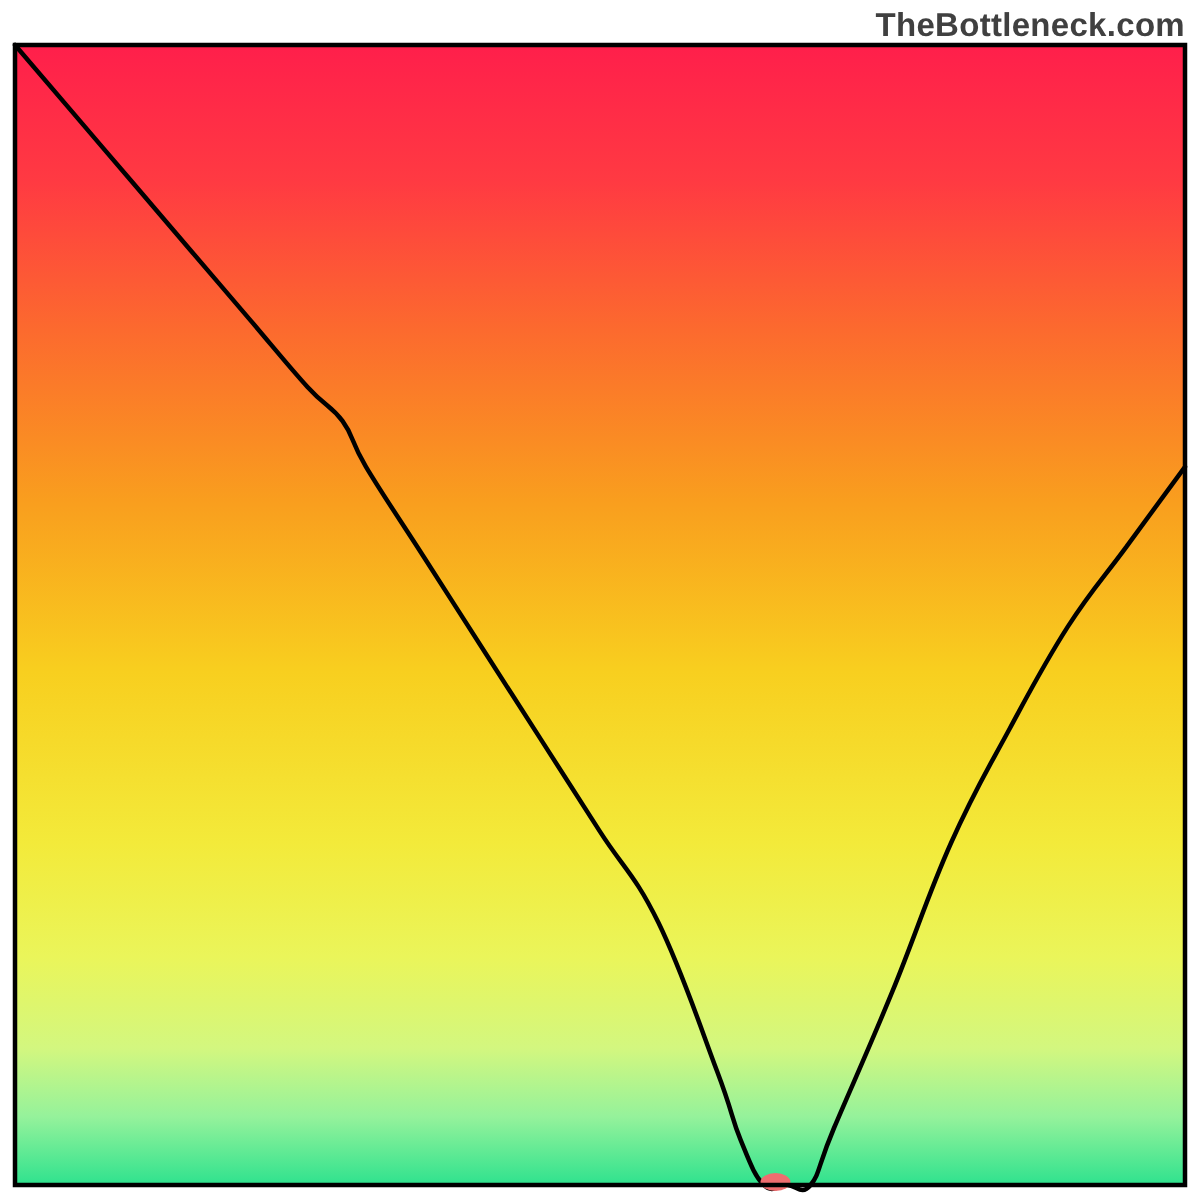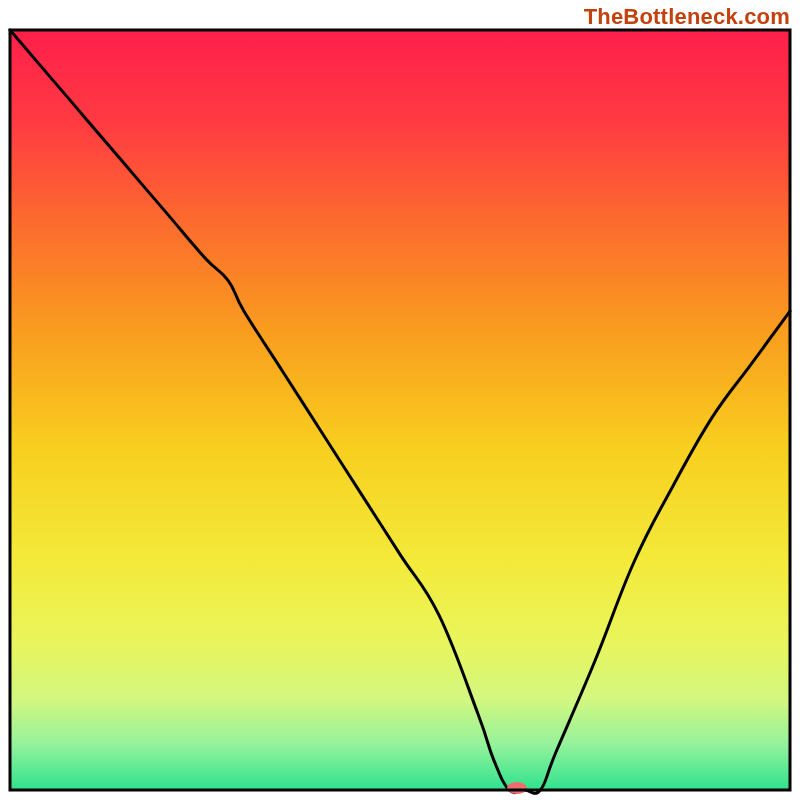--- a/index.html
+++ b/index.html
@@ -9,21 +9,21 @@
     width: 800px;
     height: 800px;
   }
   .watermark {
     position: absolute;
     top: 4px;
     right: 10px;
     font-family: Arial, Helvetica, sans-serif;
     font-size: 22px;
     font-weight: 600;
-    color: #c2410c;
+    color: #404040;
     letter-spacing: 0.2px;
     z-index: 5;
   }
   svg { display: block; }
 </style>
 </head>
 <body>
 
 <div class="chart-container">
   <div class="watermark">TheBottleneck.com</div>

